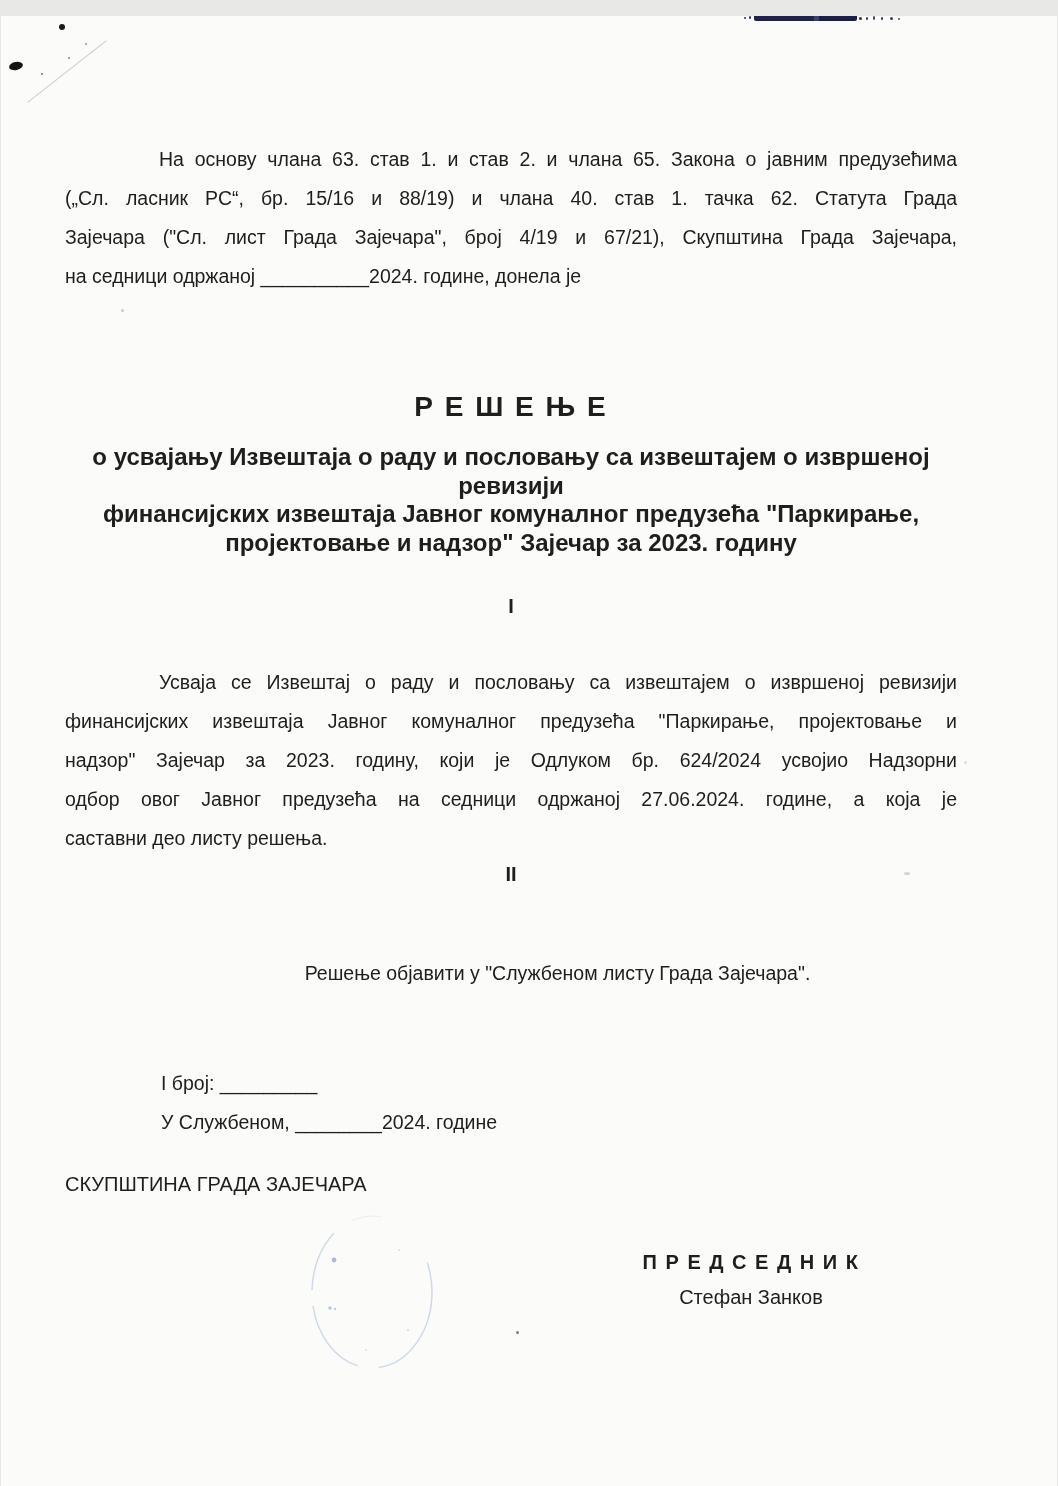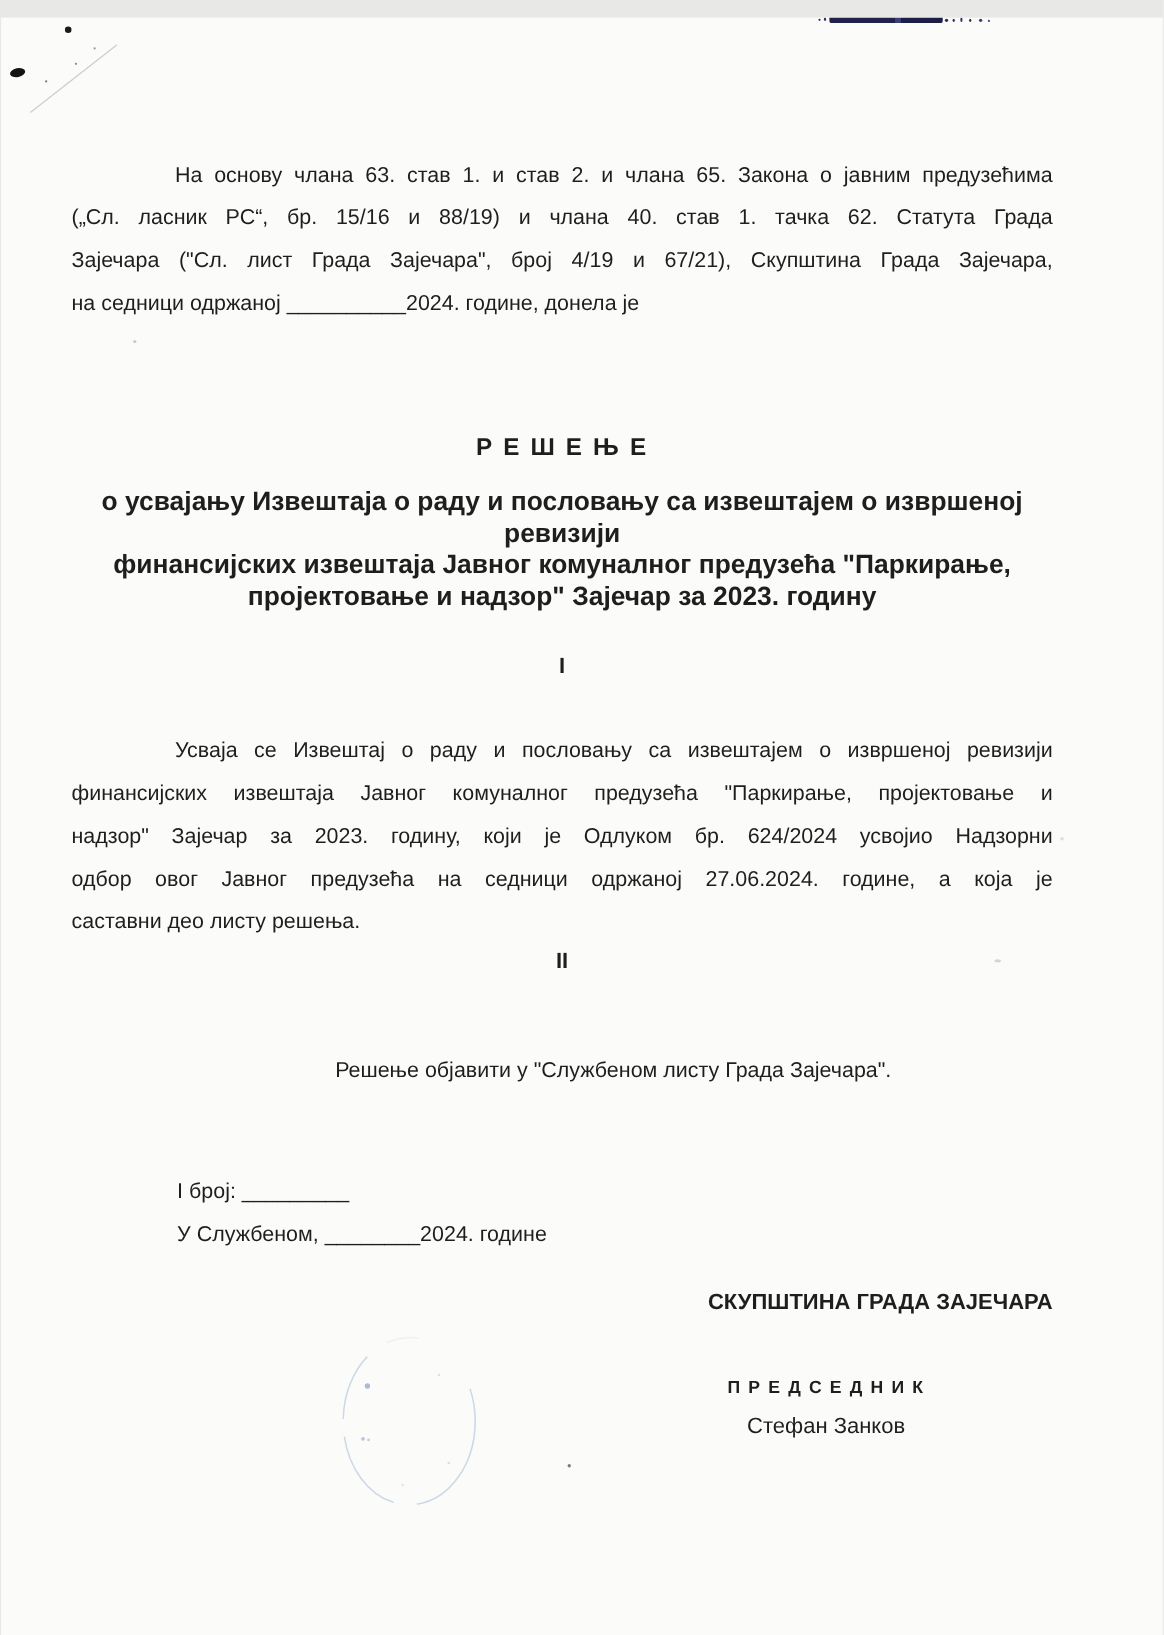--- a/index.html
+++ b/index.html
@@ -28,21 +28,21 @@
     line-height:39px;
     color:var(--ink);
   }
   .jline{ text-align:justify; text-align-last:justify; }
   .jline-last{ text-align:center; text-align-last:left; }
   .indent{ padding-left:94px; }
   .doc-title{
     top:378px;
     text-align:center;
     font-weight:bold;
-    font-size:22px;
+    font-size:28px;
     letter-spacing:2px;
     line-height:26px;
   }
   .doc-subtitle{
     top:427px;
     text-align:center;
     font-weight:bold;
     font-size:24px;
     line-height:28.5px;
   }
@@ -56,35 +56,35 @@
     top:942px;
     padding-left:93px;
     box-sizing:border-box;
     text-align:center;
     font-size:19.5px;
     line-height:30px;
   }
   .footer-lines{ top:1048px; padding-left:96px; box-sizing:border-box; }
   .assembly{
     top:1156px;
-    text-align:right;
-    font-weight:bold;
+    text-align:left;
+    font-weight:normal;
     font-size:20px;
     line-height:24px;
   }
   .signature{
     position:absolute;
     left:600px;
     top:1233px;
     width:300px;
     text-align:center;
   }
   .president{
     font-weight:bold;
-    font-size:16px;
+    font-size:20px;
     letter-spacing:1.5px;
     line-height:26px;
   }
   .president-name{
     font-size:20px;
     line-height:26px;
     margin-top:9px;
   }
   
   .artifact{position:absolute;}

